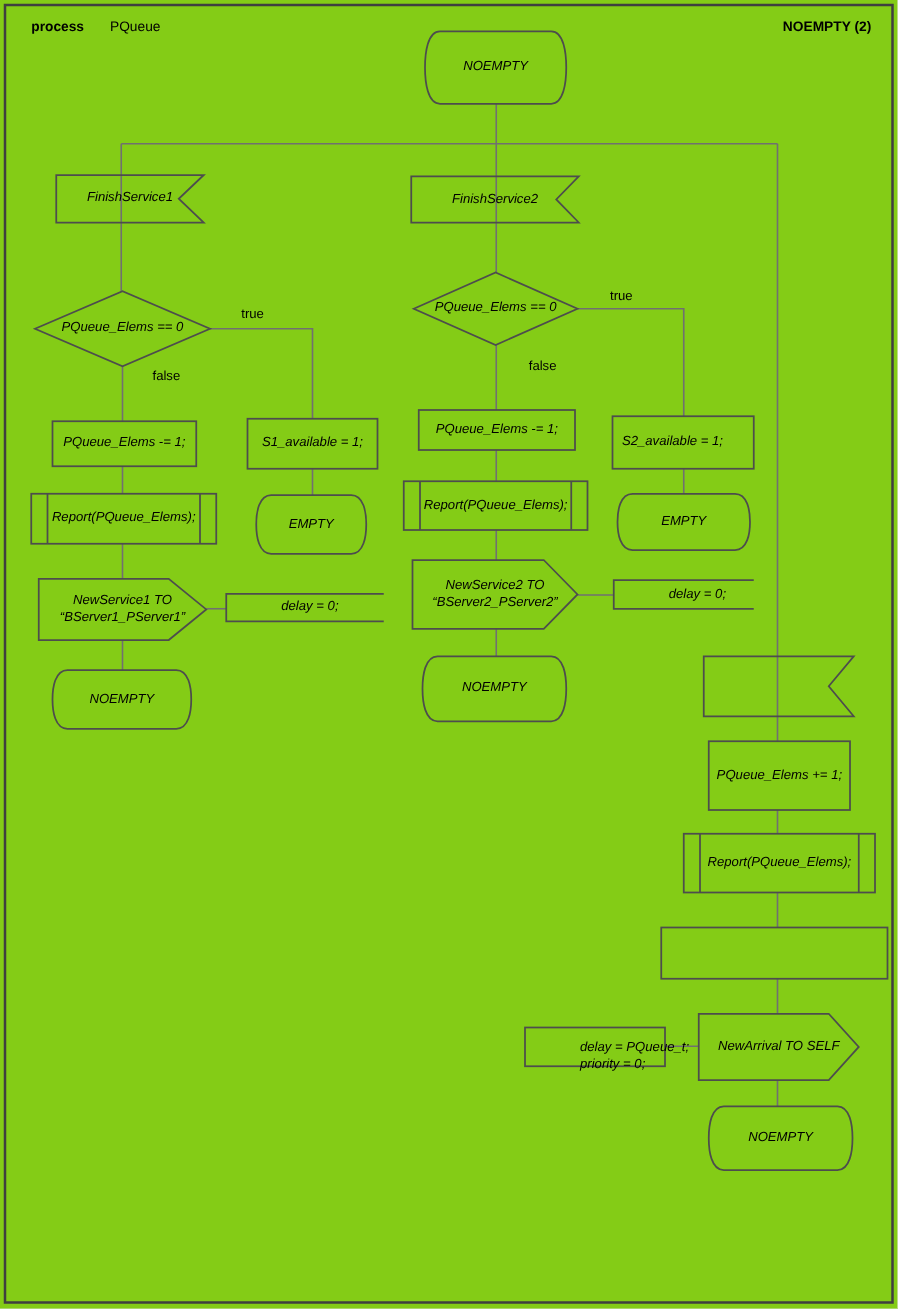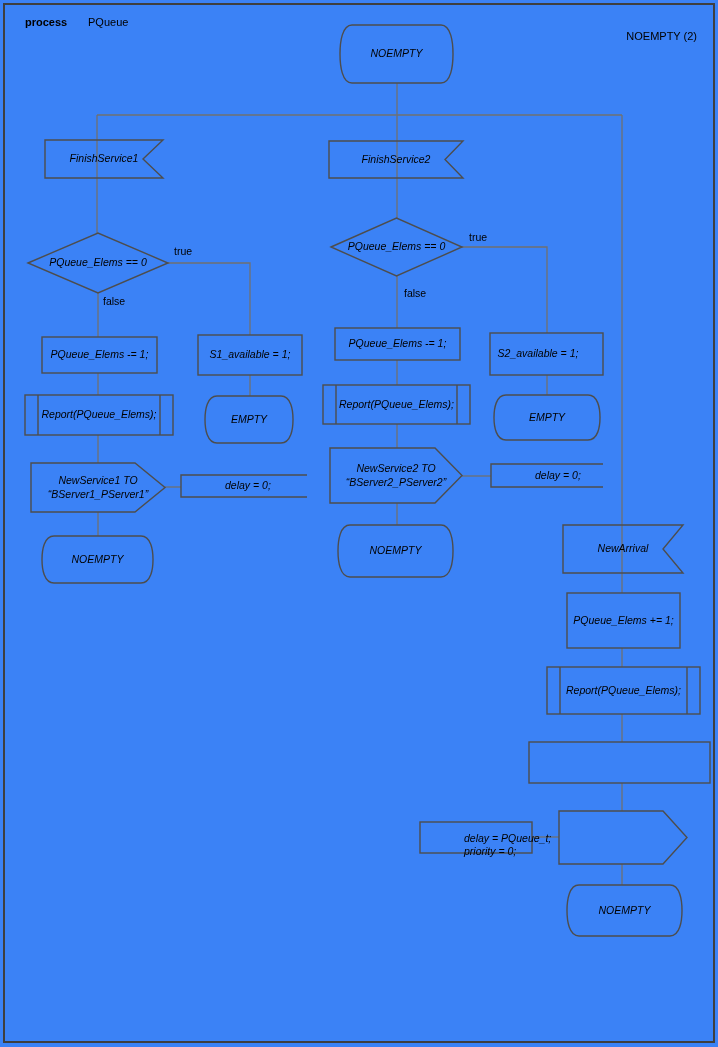--- a/index.html
+++ b/index.html
@@ -1,36 +1,36 @@
 <!DOCTYPE html>
 <html><head>
 <meta charset="utf-8">
 <style>
   html,body{margin:0;padding:0;background:#e8e8e8;}
   #page{
     position:relative;
     width:718px;height:1047px;
-    background:#3b82f6;
+    background:#84cc16;
     font-family:"Liberation Sans",sans-serif;
     overflow:hidden;
   }
   #diagram-svg{position:absolute;left:0;top:0;}
   .lbl{
     position:absolute;
     display:flex;align-items:center;justify-content:center;
     text-align:center;
     font-size:10.5px;line-height:1.25;color:#000;
     pointer-events:none;
     white-space:nowrap;
     font-style:italic;
   }
   .lbl.wrap{white-space:normal;justify-content:center;}
   .lbl.left{justify-content:flex-start;text-align:left;padding-left:6px;margin-left:38px;}
   .hdr{position:absolute;font-size:11px;color:#000;}
-  .guard{position:absolute;font-size:10.5px;color:#000;}
+  .guard{position:absolute;font-size:10.5px;color:#000;margin-left:19px;}
 </style>
 </head>
 <body>
 
 <div id="page">
 
   <svg id="diagram-svg" width="718" height="1047" viewBox="0 0 718 1047">
 
     <rect x="4" y="4" width="710" height="1038" fill="none" stroke="#3f3f3f" stroke-width="2"></rect>
 
@@ -93,21 +93,21 @@
       <path d="M560,667 V714 M687,667 V714"></path>
       <rect x="529" y="742" width="181" height="41"></rect>
       <polygon points="559,811 663,811 687,837.5 663,864 559,864"></polygon>
       <rect x="420" y="822" width="112" height="31"></rect>
       <path d="M579,885 H670 C680,885 682,900.3 682,910.5 C682,920.7 680,936 670,936 H579 C569,936 567,920.7 567,910.5 C567,900.3 569,885 579,885 Z"></path>
     </g>
   </svg>
 
   <div class="hdr bold" style="left:25px;top:16px;font-weight:bold">process</div>
   <div class="hdr" style="left:88px;top:16px">PQueue</div>
-  <div class="hdr" style="right:21px;top:30px;font-weight:normal">NOEMPTY (2)</div>
+  <div class="hdr" style="right:21px;top:16px;font-weight:bold">NOEMPTY (2)</div>
 
   <div class="lbl" style="left:340px;top:25px;width:113px;height:58px">NOEMPTY</div>
 
   <div class="lbl" style="left:45px;top:140px;width:118px;height:38px;padding-right:14px">FinishService1</div>
   <div class="lbl" style="left:28px;top:233px;width:140px;height:60px">PQueue_Elems == 0</div>
   <div class="guard" style="left:174px;top:245px">true</div>
   <div class="guard" style="left:103px;top:295px">false</div>
   <div class="lbl" style="left:42px;top:337px;width:115px;height:36px">PQueue_Elems -= 1;</div>
   <div class="lbl" style="left:38px;top:395px;width:122px;height:40px">Report(PQueue_Elems);</div>
   <div class="lbl" style="left:198px;top:335px;width:104px;height:40px">S1_available = 1;</div>
@@ -127,22 +127,22 @@
   <div class="lbl" style="left:336px;top:385px;width:121px;height:39px">Report(PQueue_Elems);</div>
   <div class="lbl" style="left:490px;top:333px;width:96px;height:42px">S2_available = 1;</div>
   <div class="lbl" style="left:494px;top:395px;width:106px;height:45px">EMPTY</div>
   <div class="lbl wrap" style="left:330px;top:448px;width:132px;height:55px">
     <span><span>NewService2 TO</span><br>
     <span>“BServer2_PServer2”</span></span>
   </div>
   <div class="lbl left" style="left:491px;top:464px;width:110px;height:23px">delay = 0;</div>
   <div class="lbl" style="left:338px;top:525px;width:115px;height:52px">NOEMPTY</div>
 
-  <div class="lbl" style="left:563px;top:525px;width:120px;height:48px;padding-right:14px">NewArrival</div>
   <div class="lbl" style="left:567px;top:593px;width:113px;height:55px">PQueue_Elems += 1;</div>
   <div class="lbl" style="left:560px;top:667px;width:127px;height:47px">Report(PQueue_Elems);</div>
+  <div class="lbl" style="left:559px;top:811px;width:128px;height:53px">NewArrival TO SELF</div>
   <div class="lbl left wrap" style="left:420px;top:822px;width:106px;height:46px">
     <span><span>delay = PQueue_t;</span><br>
     <span>priority = 0;</span></span>
   </div>
   <div class="lbl" style="left:567px;top:885px;width:115px;height:51px">NOEMPTY</div>
 
 </div>
 
 </body></html>

